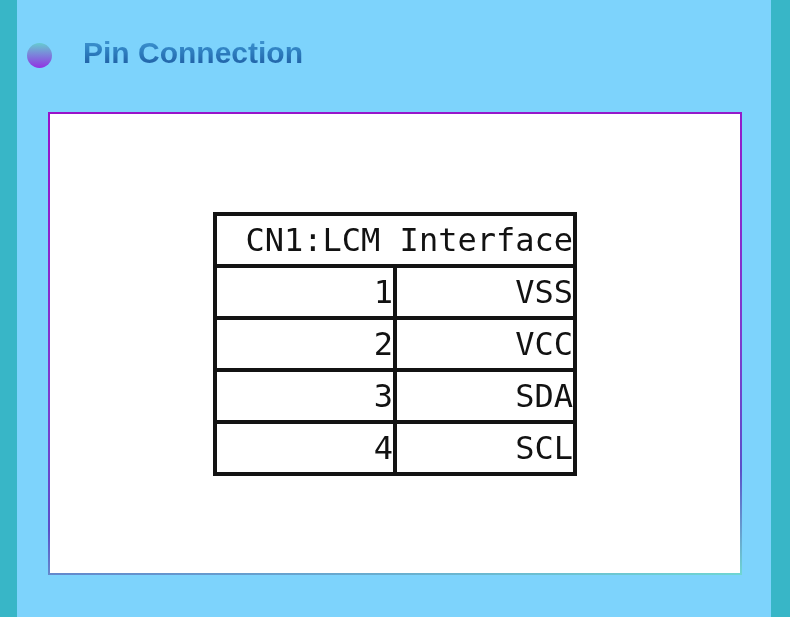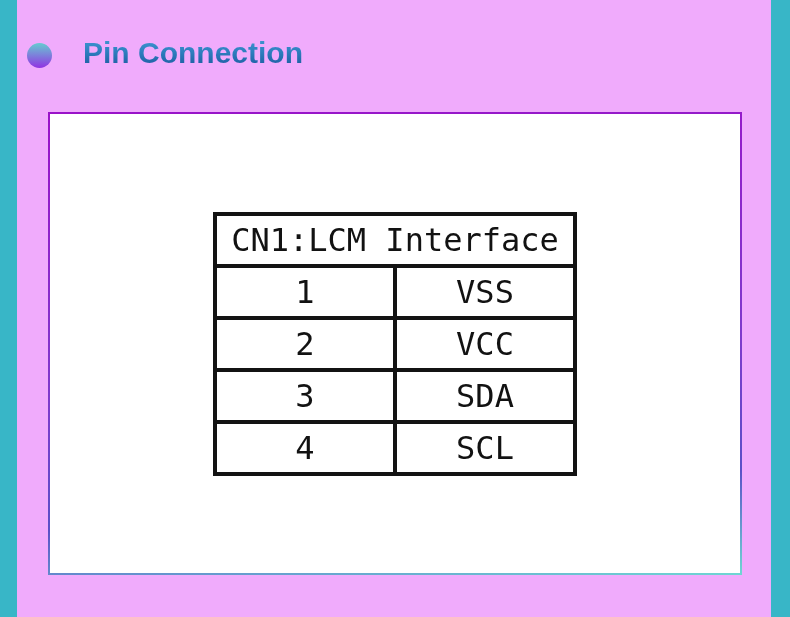--- a/index.html
+++ b/index.html
@@ -1,20 +1,20 @@
 <!DOCTYPE html>
 <html><head>
 <meta charset="utf-8">
 <style>
   html, body { margin: 0; padding: 0; background: #ffffff; }
   .screen {
     position: relative;
     width: 790px;
     height: 617px;
-    background: #f0abfc;
+    background: #7dd3fc;
     overflow: hidden;
     font-family: "Liberation Sans", sans-serif;
   }
   .side-strip {
     position: absolute;
     top: 0;
     height: 617px;
     background: #38b6c7;
   }
   .side-strip.left  { left: 0;  width: 17px; }
@@ -61,21 +61,21 @@
     border-collapse: collapse;
     table-layout: fixed;
     width: 364px;
     background: #ffffff;
     font-family: "DejaVu Sans Mono", monospace;
     color: #121212;
   }
   table.pin-table td {
     border: 4px solid #131313;
     padding: 0;
-    text-align: center;
+    text-align: right;
     vertical-align: middle;
     height: 48px;
     font-size: 32px;
     line-height: 1;
     white-space: nowrap;
     overflow: hidden;
   }
   td.col-pin-no { width: 165px; }
   td.table-title-cell { font-size: 31px; }
   td.fit { font-size: 28px; }

